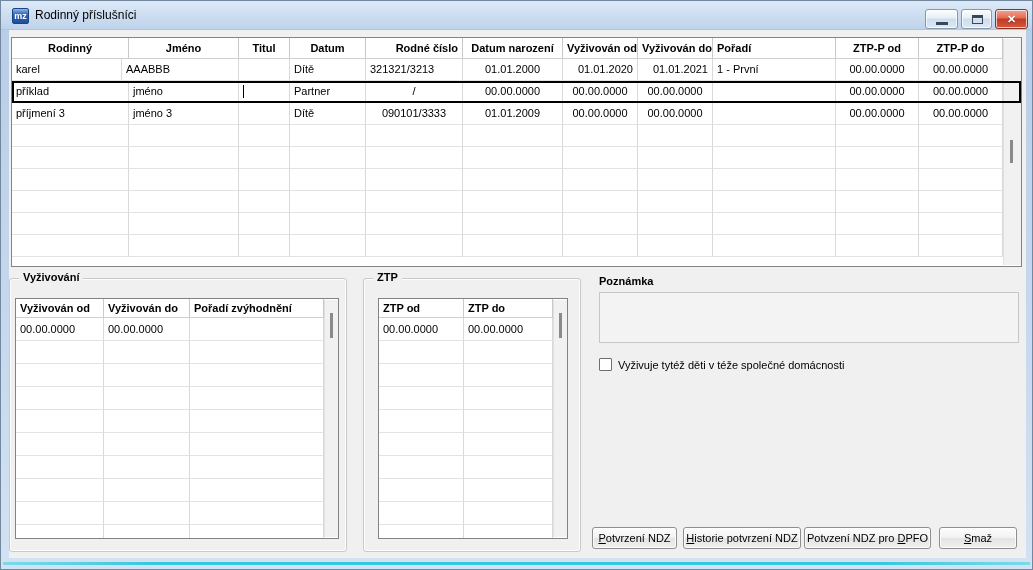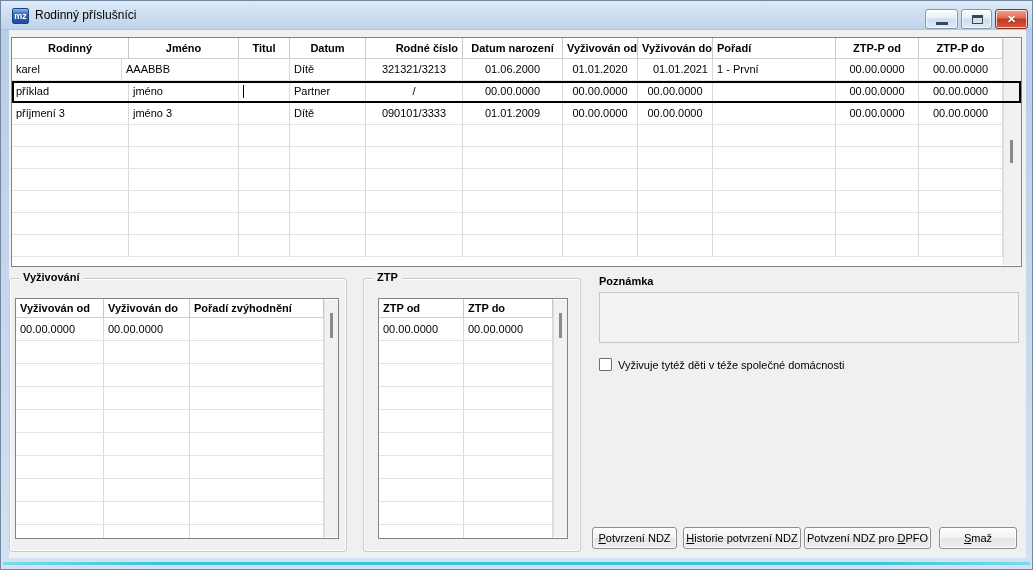--- a/index.html
+++ b/index.html
@@ -113,23 +113,23 @@
             <div class="tcell" style="width: 75px; text-align: center;">Vyživován do</div>
             <div class="tcell" style="width: 123px; ">Pořadí</div>
             <div class="tcell" style="width: 83px; text-align: center;">ZTP-P od</div>
             <div class="tcell" style="width: 84px; text-align: center;">ZTP-P do</div>
           </div>
           <div class="trow">
             <div class="tcell" style="width: 110px; text-align: left;">karel</div>
             <div class="tcell" style="width: 117px; text-align: left;">AAABBB</div>
             <div class="tcell" style="width: 51px; text-align: left;"></div>
             <div class="tcell" style="width: 76px; text-align: left;">Dítě</div>
-            <div class="tcell" style="width: 97px; text-align: center;">321321/3213</div>
-            <div class="tcell" style="width: 100px; text-align: center;">01.06.2000</div>
-            <div class="tcell" style="width: 75px; text-align: center;">01.01.2020</div>
+            <div class="tcell" style="width: 97px; text-align: left;">321321/3213</div>
+            <div class="tcell" style="width: 100px; text-align: center;">01.01.2000</div>
+            <div class="tcell" style="width: 75px; text-align: right;">01.01.2020</div>
             <div class="tcell" style="width: 75px; text-align: right;">01.01.2021</div>
             <div class="tcell" style="width: 123px; text-align: left;">1 - První</div>
             <div class="tcell" style="width: 83px; text-align: center;">00.00.0000</div>
             <div class="tcell" style="width: 84px; text-align: center;">00.00.0000</div>
           </div>
           <div class="trow selected">
             <div class="tcell" style="width: 117px; text-align: left;">příklad</div>
             <div class="tcell" style="width: 110px; text-align: left;">jméno</div>
             <div class="tcell" style="width: 51px; text-align: left;"><div class="caret"></div></div>
             <div class="tcell" style="width: 76px; text-align: left;">Partner</div>

